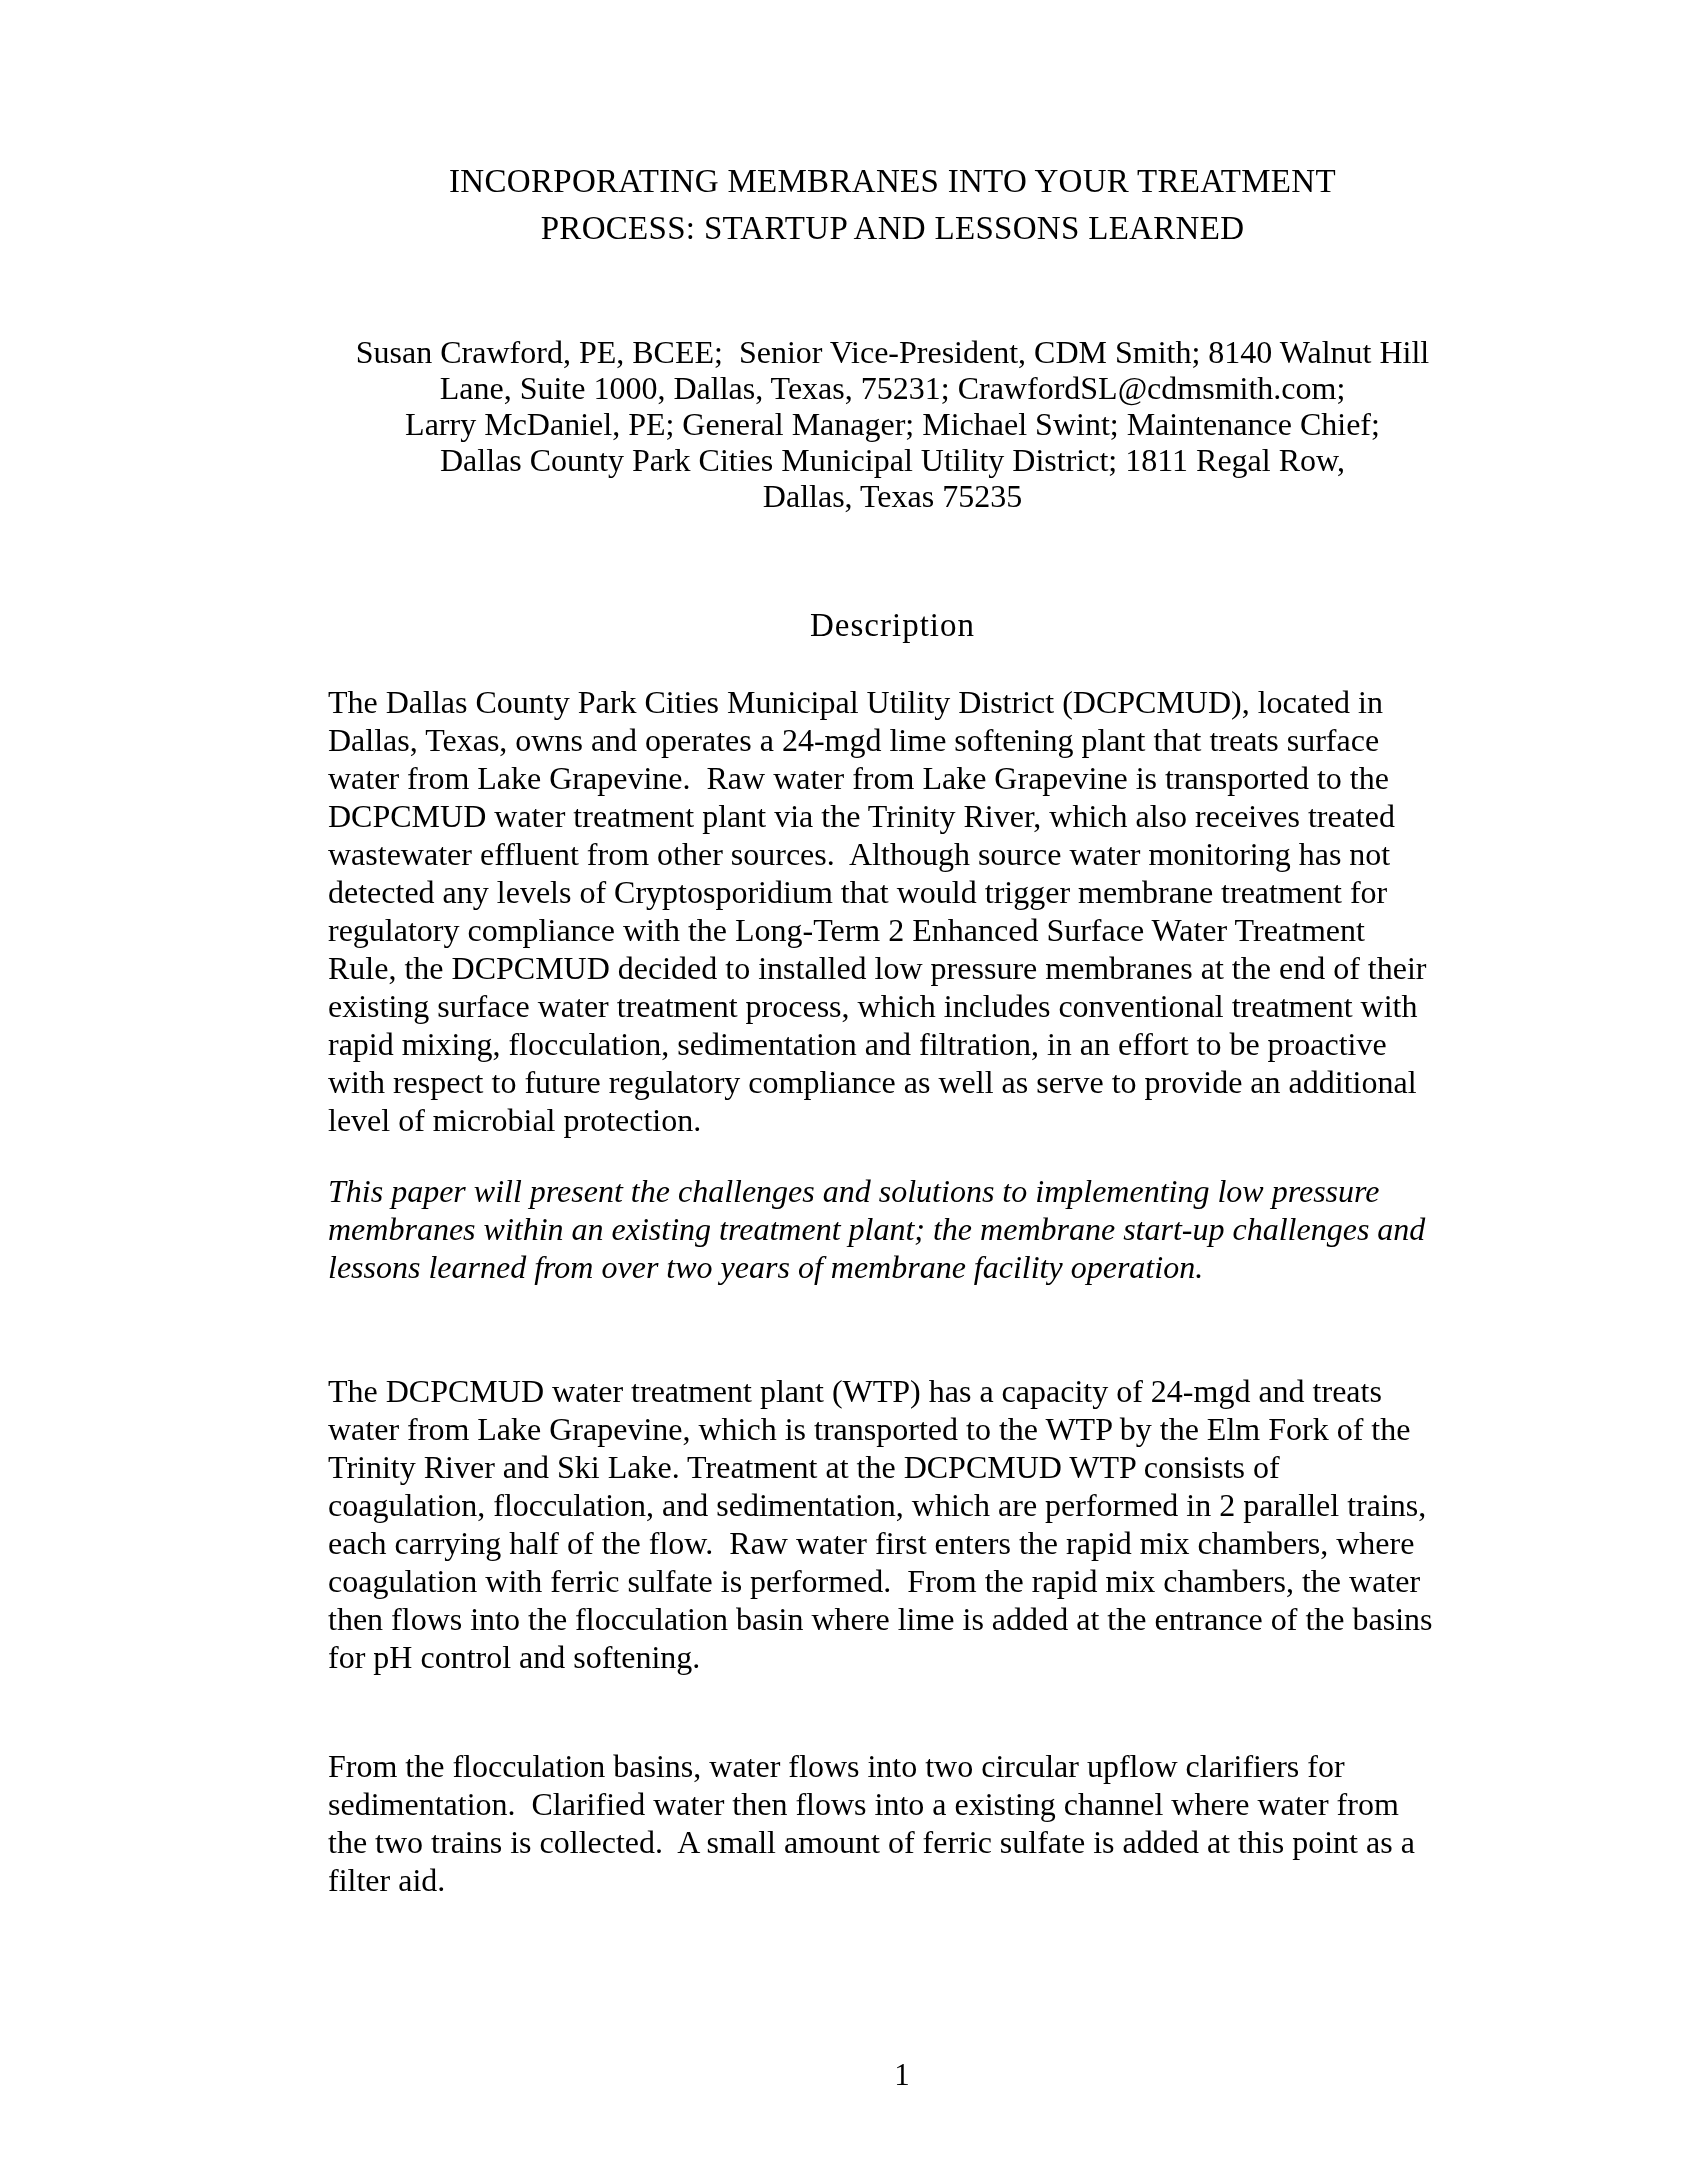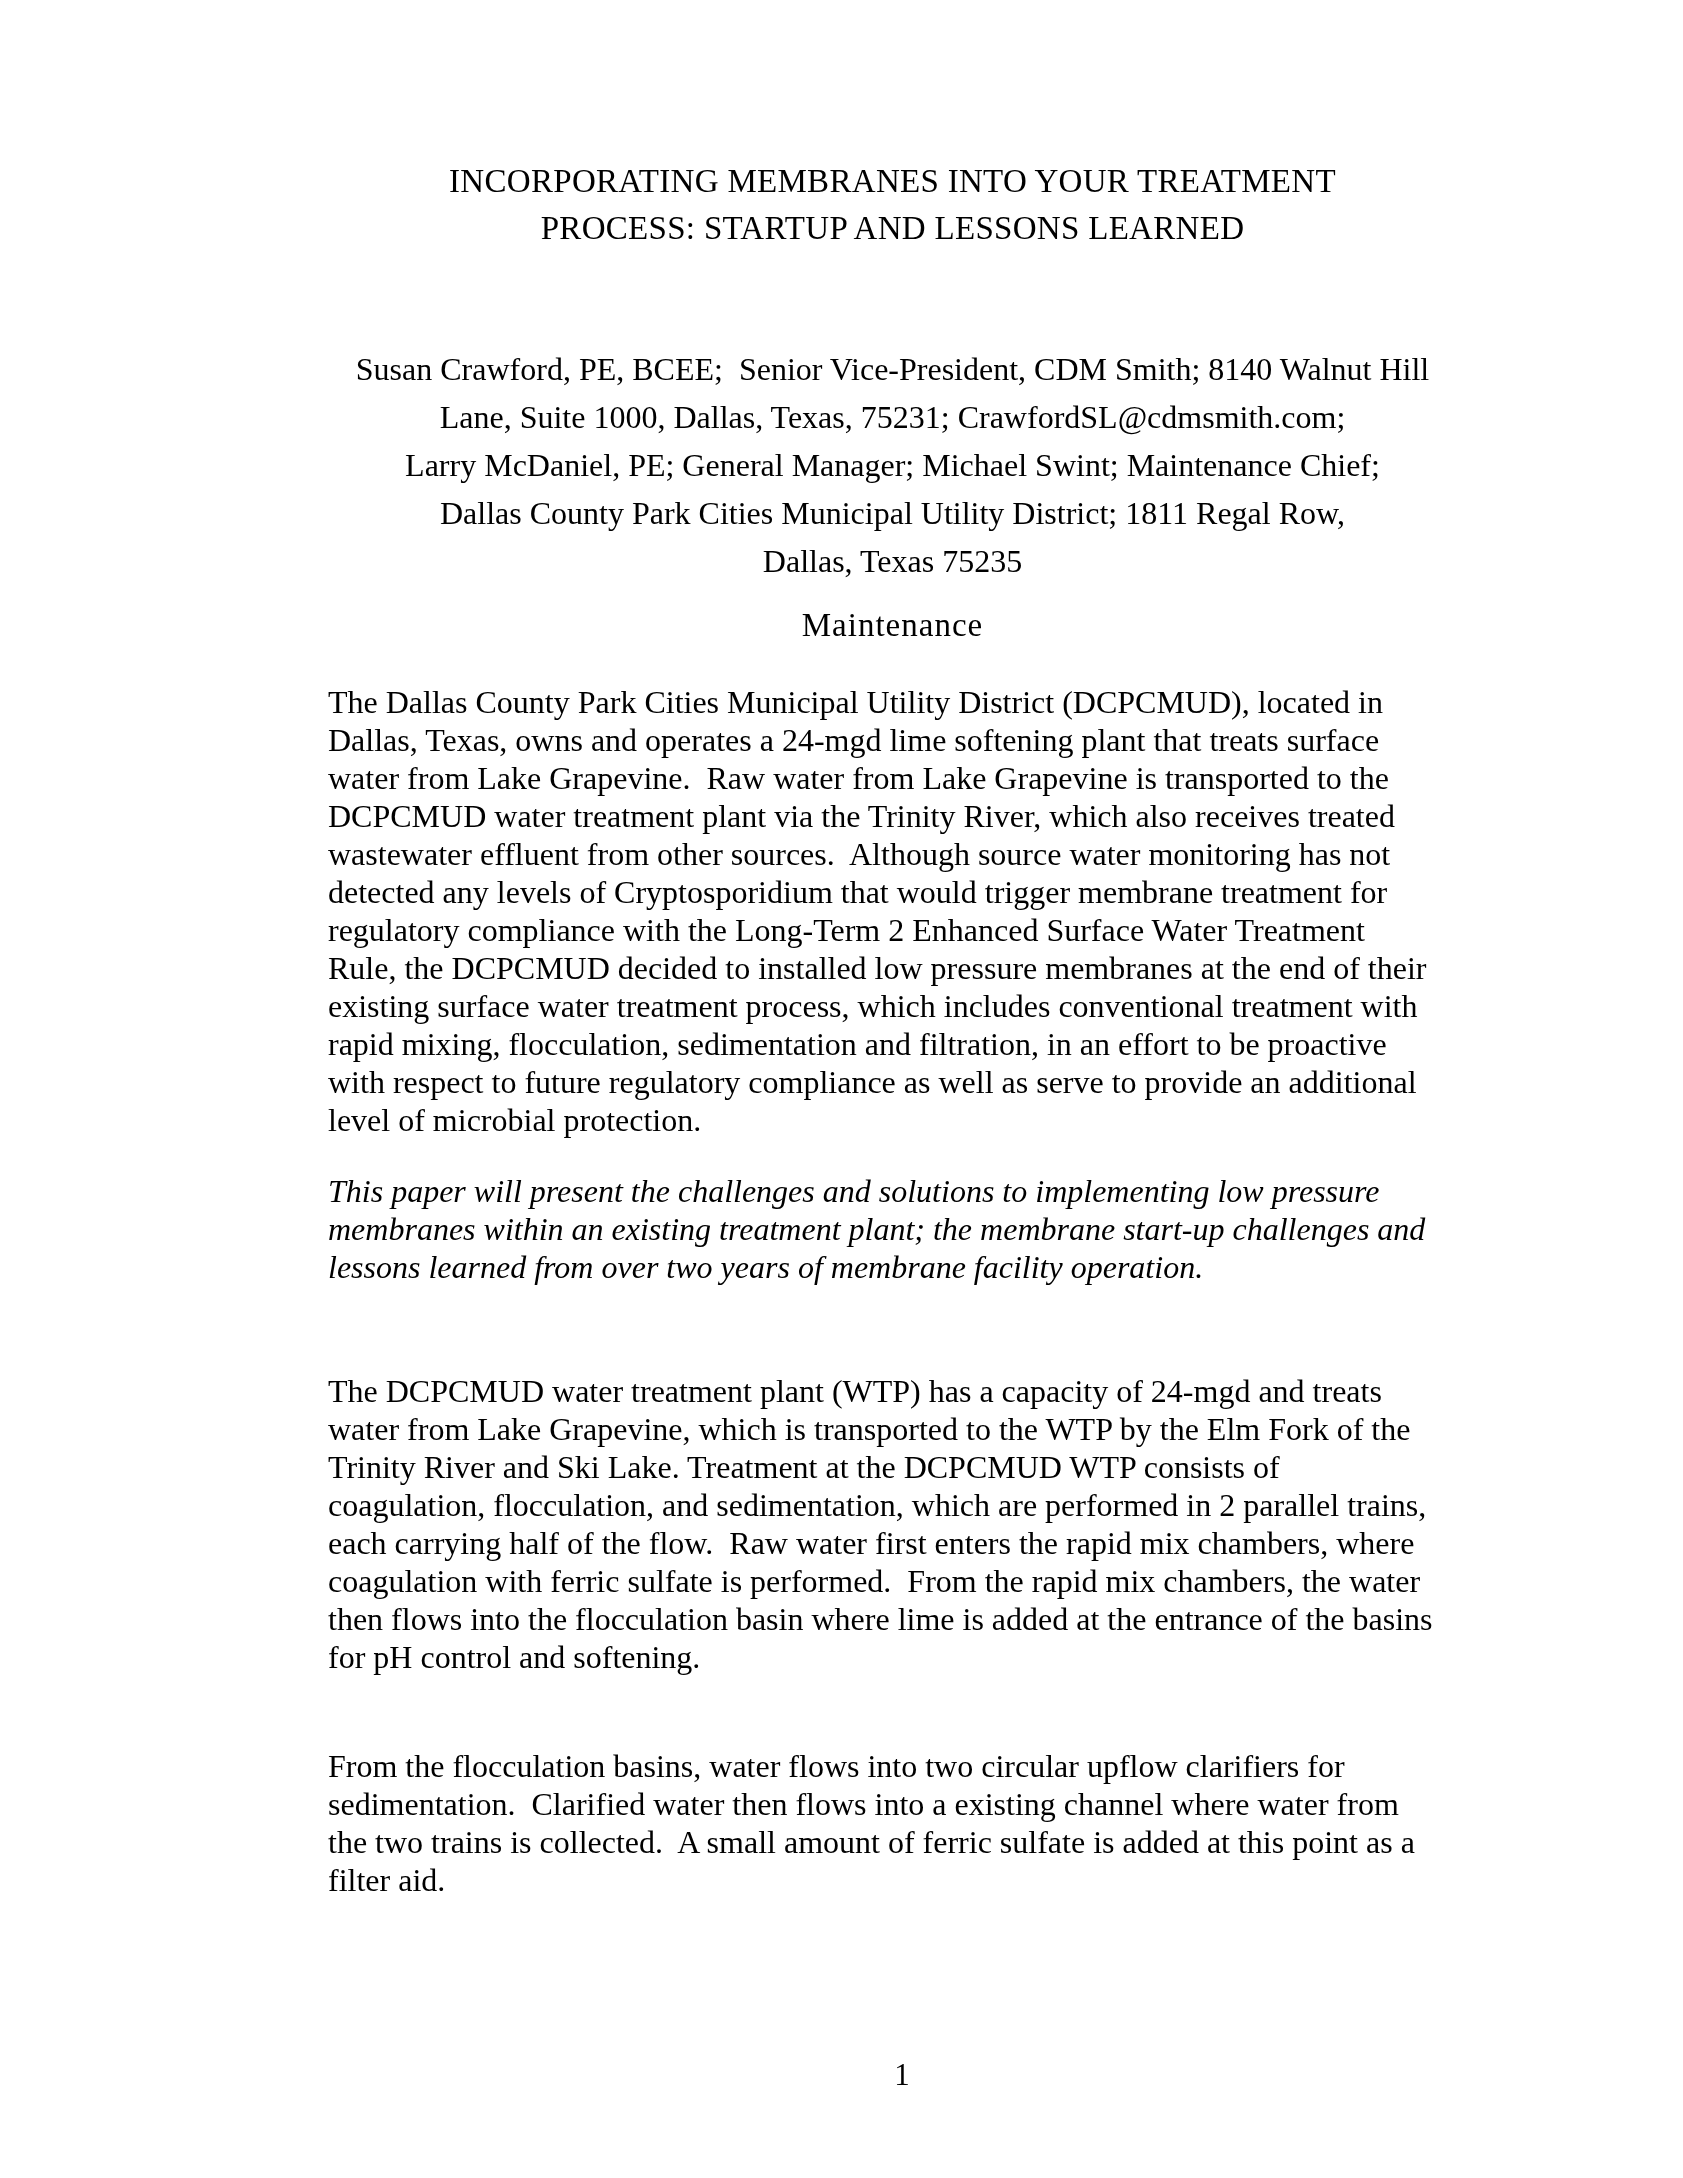--- a/index.html
+++ b/index.html
@@ -22,26 +22,26 @@
     left: 328px;
     width: 1129px;
     text-align: center;
     font-size: 33px;
     line-height: 47px;
     white-space: pre-wrap;
     letter-spacing: 0.3px;
   }
   .authors {
     position: absolute;
-    top: 345px;
+    top: 334px;
     left: 328px;
     width: 1129px;
     text-align: center;
     font-size: 32px;
-    line-height: 48px;
+    line-height: 36px;
     white-space: pre-wrap;
   }
   .section-heading {
     position: absolute;
     left: 328px;
     width: 1129px;
     text-align: center;
     font-size: 33px;
     line-height: 38px;
     letter-spacing: 1px;
@@ -79,21 +79,21 @@
 
   <div class="doc-title">INCORPORATING MEMBRANES INTO YOUR TREATMENT
 PROCESS: STARTUP AND LESSONS LEARNED</div>
 
   <div class="authors">Susan Crawford, PE, BCEE;  Senior Vice-President, CDM Smith; 8140 Walnut Hill
 Lane, Suite 1000, Dallas, Texas, 75231; CrawfordSL@cdmsmith.com;
 Larry McDaniel, PE; General Manager; Michael Swint; Maintenance Chief;
 Dallas County Park Cities Municipal Utility District; 1811 Regal Row,
 Dallas, Texas 75235</div>
 
-  <div class="section-heading heading-1">Maintenance</div>
+  <div class="section-heading heading-1">Description</div>
 
   <div class="para para-1">The Dallas County Park Cities Municipal Utility District (DCPCMUD), located in
 Dallas, Texas, owns and operates a 24-mgd lime softening plant that treats surface
 water from Lake Grapevine.  Raw water from Lake Grapevine is transported to the
 DCPCMUD water treatment plant via the Trinity River, which also receives treated
 wastewater effluent from other sources.  Although source water monitoring has not
 detected any levels of Cryptosporidium that would trigger membrane treatment for
 regulatory compliance with the Long-Term 2 Enhanced Surface Water Treatment
 Rule, the DCPCMUD decided to installed low pressure membranes at the end of their
 existing surface water treatment process, which includes conventional treatment with

